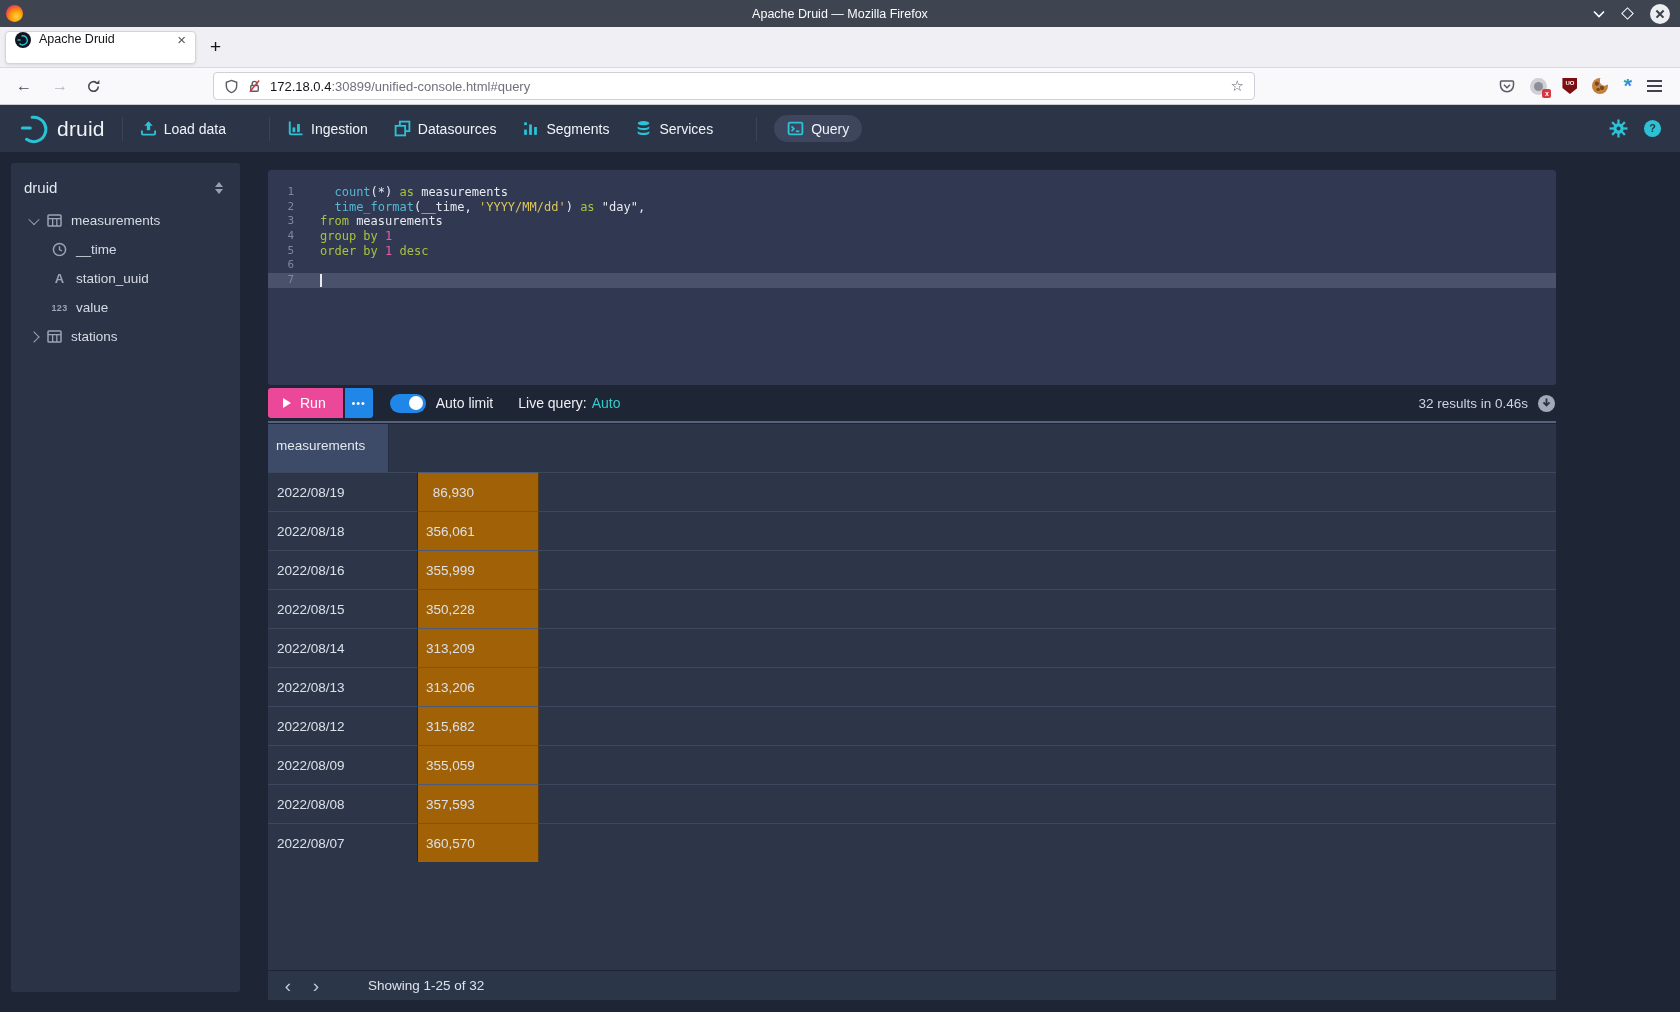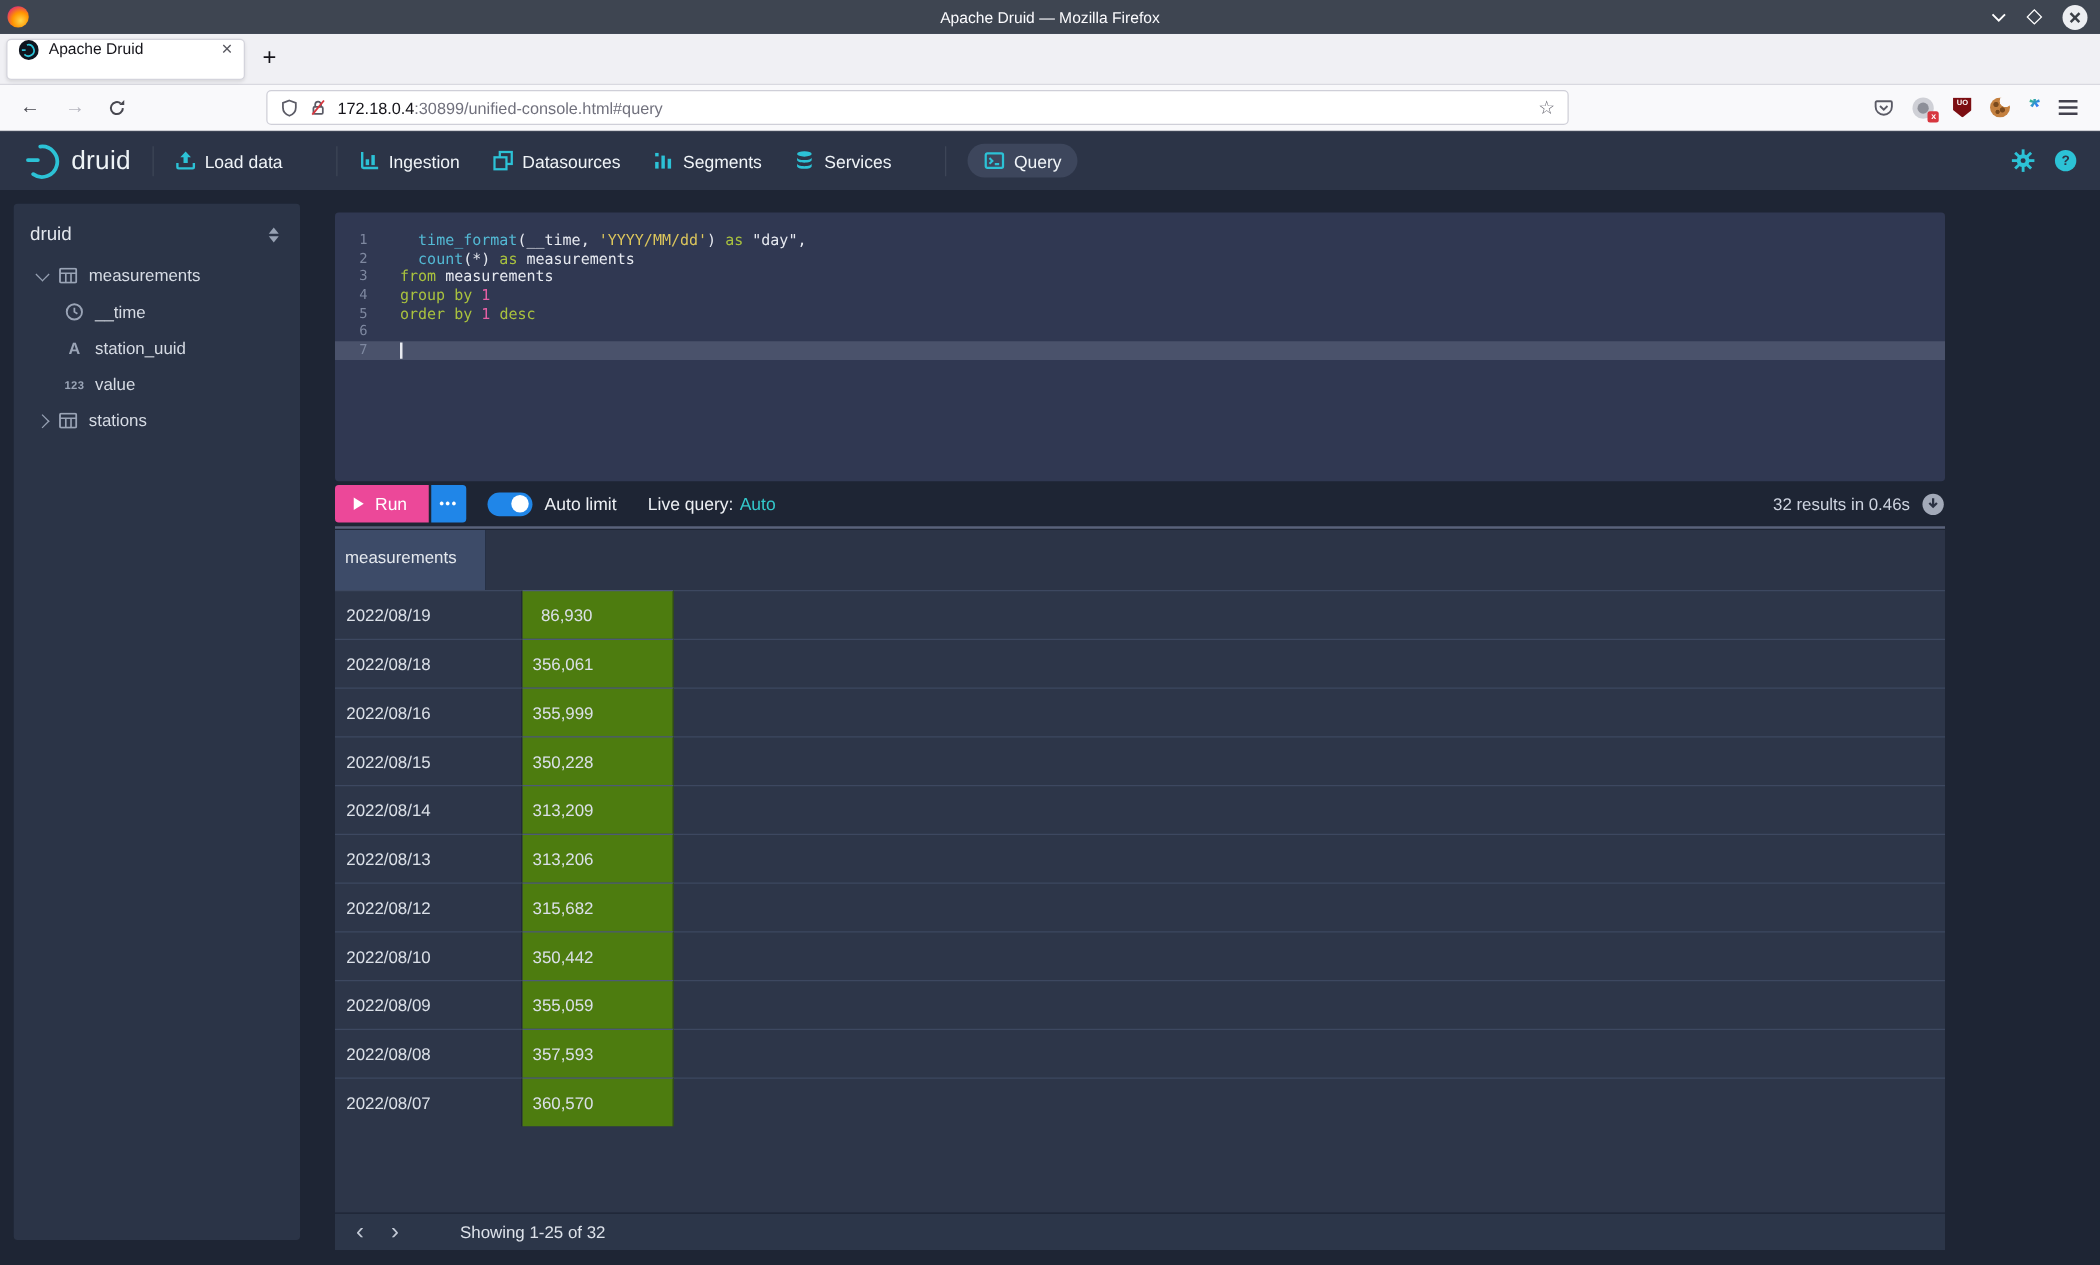--- a/index.html
+++ b/index.html
@@ -122,21 +122,21 @@
 .thead{height:48px;display:flex;position:relative}
 .th{font-size:13.5px;color:#e4e8ee;display:flex;align-items:flex-start;padding-top:14px;cursor:pointer}
 .th.day{width:150px;padding-left:9px;background:#2c3447;border-right:1px solid rgba(15,21,34,.5);position:relative}
 .th.day:after{content:"";position:absolute;left:0;bottom:0;width:100%;height:3px;background:#99a2b6}
 .th.val{width:121px;padding-left:8px;background:#3d4b68;border-right:1px solid rgba(15,21,34,.5)}
 .th.rest{flex:1;background:#2c3447}
 .trows{position:absolute;top:48px;left:0;right:0;bottom:29px;overflow:hidden}
 .trow{height:39px;display:flex}
 .td{font-size:13.5px;color:#dbe0e8;display:flex;align-items:center}
 .td.day{width:150px;padding-left:9px;border-top:1px solid #3d4860;border-right:1px solid rgba(15,21,34,.5)}
-.td.val{width:121px;padding-left:8px;background:#4d7c0f;border-top:1px solid #4d5a77;border-right:1px solid rgba(15,21,34,.5)}
+.td.val{width:121px;padding-left:8px;background:#a16207;border-top:1px solid #4d5a77;border-right:1px solid rgba(15,21,34,.5)}
 .td.val .num{display:inline-block;min-width:48px;text-align:right}
 .td.rest{flex:1;border-top:1px solid #3d4860}
 .pagebar{position:absolute;left:0;right:0;bottom:0;height:29px;background:#2c3649;display:flex;align-items:center;
  box-shadow:0 -1px 0 rgba(10,15,26,.45)}
 .pg-btn{width:28px;text-align:center;color:#c3cad6;font-size:19px;line-height:26px;cursor:pointer}
 .pg-btn:first-child{margin-left:6px}
 .pg-label{color:#dde2ea;font-size:13.5px;margin-left:38px}
 </style>
 </head>
 <body>
@@ -383,22 +383,22 @@
     <div class="egutter">
         <div class="gnum">1</div>
         <div class="gnum">2</div>
         <div class="gnum">3</div>
         <div class="gnum">4</div>
         <div class="gnum">5</div>
         <div class="gnum">6</div>
         <div class="gnum">7</div>
       </div>
     <div class="ecode">
+        <div class="eline"><span class="tok-pl">  </span><span class="tok-fn">count</span><span class="tok-pl">(*) </span><span class="tok-kw">as</span><span class="tok-pl"> measurements</span></div>
         <div class="eline"><span class="tok-pl">  </span><span class="tok-fn">time_format</span><span class="tok-pl">(__time, </span><span class="tok-str">'YYYY/MM/dd'</span><span class="tok-pl">) </span><span class="tok-kw">as</span><span class="tok-pl"> "day",</span></div>
-        <div class="eline"><span class="tok-pl">  </span><span class="tok-fn">count</span><span class="tok-pl">(*) </span><span class="tok-kw">as</span><span class="tok-pl"> measurements</span></div>
         <div class="eline"><span class="tok-kw">from</span><span class="tok-pl"> measurements</span></div>
         <div class="eline"><span class="tok-kw">group by</span><span class="tok-pl"> </span><span class="tok-num">1</span></div>
         <div class="eline"><span class="tok-kw">order by</span><span class="tok-pl"> </span><span class="tok-num">1</span><span class="tok-pl"> </span><span class="tok-kw">desc</span></div>
         <div class="eline"></div>
       </div>
   </div>
 
   <div class="runbar">
     <div class="run-btn">
       <span class="play"></span>
@@ -472,27 +472,20 @@
           <div class="td rest"></div>
         </div>
         <div class="trow">
           <div class="td day">2022/08/12</div>
           <div class="td val">
             <span class="num">315,682</span>
           </div>
           <div class="td rest"></div>
         </div>
         <div class="trow">
-          <div class="td day">2022/08/10</div>
-          <div class="td val">
-            <span class="num">350,442</span>
-          </div>
-          <div class="td rest"></div>
-        </div>
-        <div class="trow">
           <div class="td day">2022/08/09</div>
           <div class="td val">
             <span class="num">355,059</span>
           </div>
           <div class="td rest"></div>
         </div>
         <div class="trow">
           <div class="td day">2022/08/08</div>
           <div class="td val">
             <span class="num">357,593</span>

